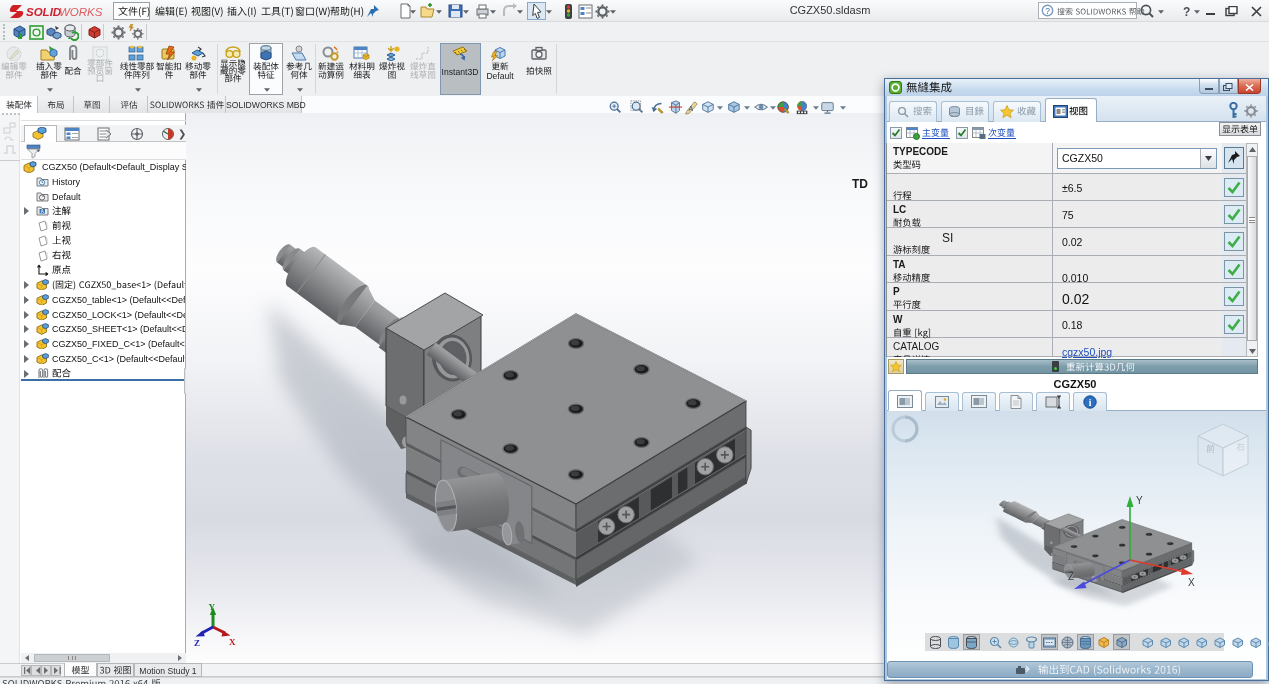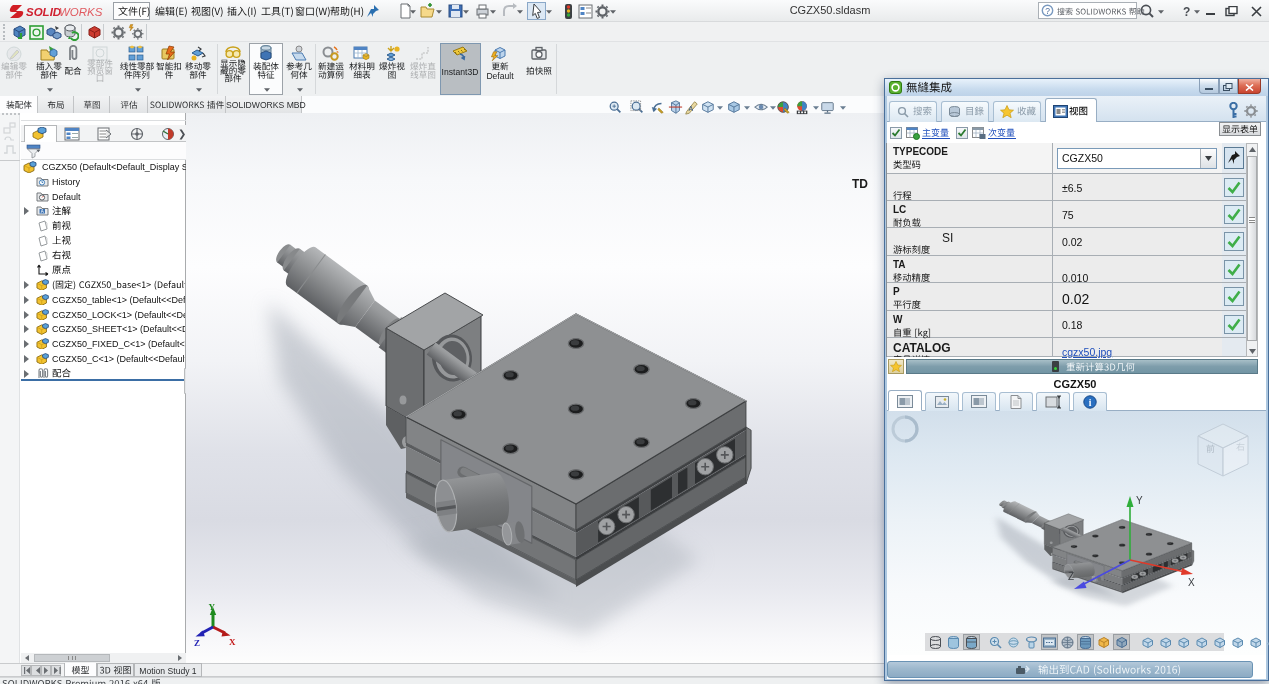--- a/index.html
+++ b/index.html
@@ -885,21 +885,21 @@
     <div class="abs" style="left:1222px;top:311px;width:24px;height:27px;background:#e4eaf0;border-bottom:1px solid #a8aeb4;"></div>
     <div class="abs" style="left:893px;top:314px;font-size:10px;font-weight:bold;color:#1a1a1a;">W</div>
     <div class="abs" style="left:1062px;top:319px;font-size:10.5px;color:#111;">0.18</div>
     <div class="abs" style="left:1224px;top:315px;width:20px;height:19px;background:#dcebf4;border:1px solid #7a94a8;"></div>
     <svg class="abs" style="left:1226px;top:317px" width="16" height="15" viewBox="0 0 16 15">
       <path d="M2.5 8 L6.5 12 L13.5 2.5" fill="none" stroke="#3fae49" stroke-width="2.6"></path>
     </svg>
     <div class="abs" style="left:887px;top:338px;width:335px;height:19px;background:#ececec;border-bottom:1px solid #a8aeb4;"></div>
     <div class="abs" style="left:1052px;top:338px;width:1px;height:19px;background:#a8aeb4;"></div>
     <div class="abs" style="left:1222px;top:338px;width:24px;height:19px;background:#e4eaf0;border-bottom:1px solid #a8aeb4;"></div>
-    <div class="abs" style="left:893px;top:341px;font-size:12px;font-weight:bold;color:#1a1a1a;text-align:right;">CATALOG</div>
+    <div class="abs" style="left:893px;top:341px;font-size:10px;font-weight:normal;color:#1a1a1a;text-align:right;">CATALOG</div>
     <svg class="abs" style="left:893px;top:354px" width="60" height="3" viewBox="0 0 60 3">
       <use href="#g153" transform="translate(0.0,9.0) scale(0.009300,-0.009300)" fill="#1a1a1a"></use>
       <use href="#g154" transform="translate(9.3,9.0) scale(0.009300,-0.009300)" fill="#1a1a1a"></use>
       <use href="#g155" transform="translate(18.6,9.0) scale(0.009300,-0.009300)" fill="#1a1a1a"></use>
       <use href="#g156" transform="translate(27.9,9.0) scale(0.009300,-0.009300)" fill="#1a1a1a"></use>
     </svg>
     <div class="abs" style="left:1062px;top:346px;font-size:10.5px;color:#1f4fbc;text-decoration:underline;">cgzx50.jpg</div>
     <div class="abs" style="left:1246px;top:143px;width:12px;height:214px;background:#f0f1f2;border:1px solid #b5b7b9;"></div>
     <svg class="abs" style="left:1249px;top:147px" width="7" height="5" viewBox="0 0 7 5">
       <path d="M3.5 0 L7 5 H0 Z" fill="#5f6368"></path>

